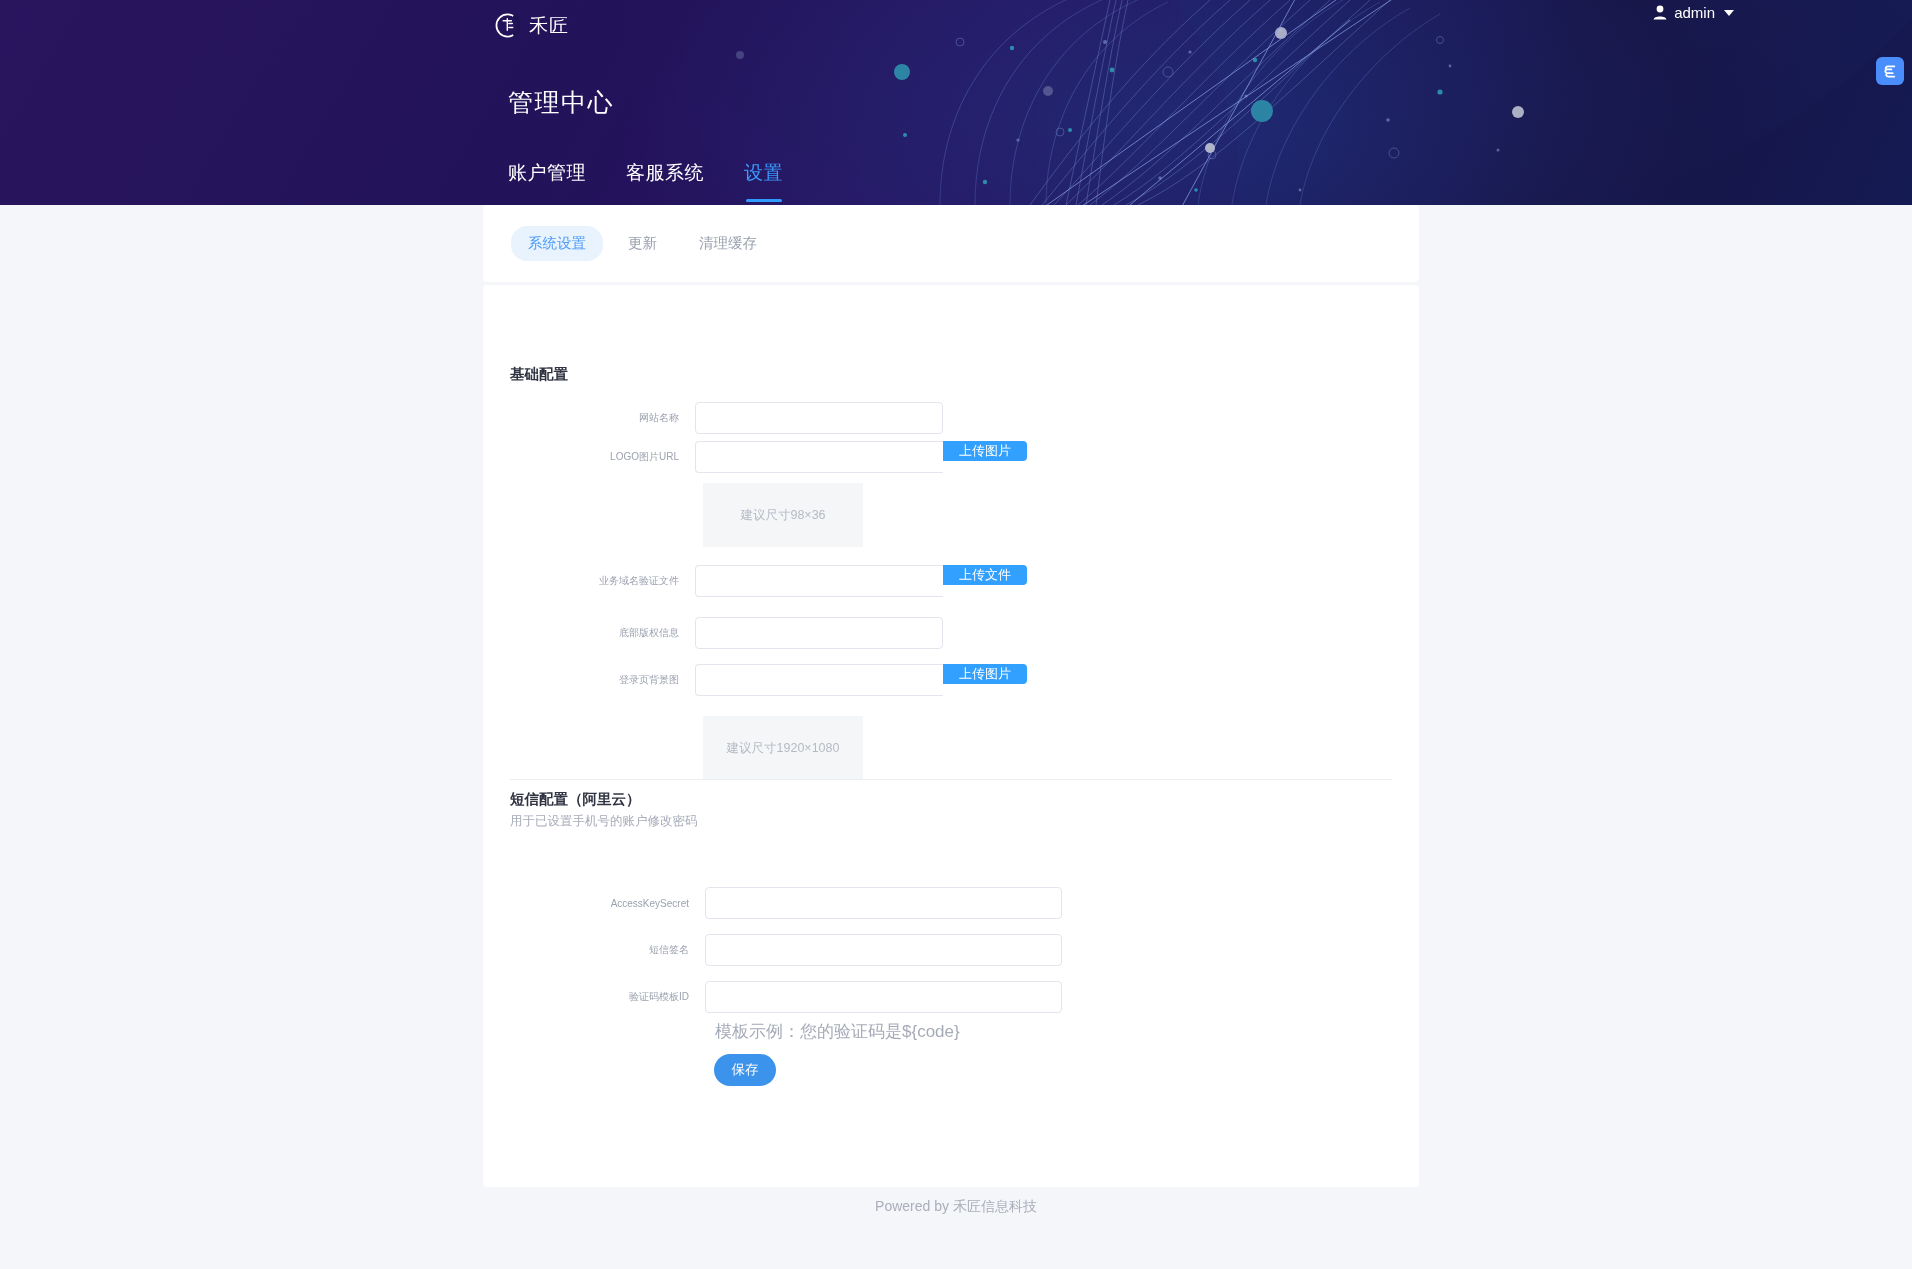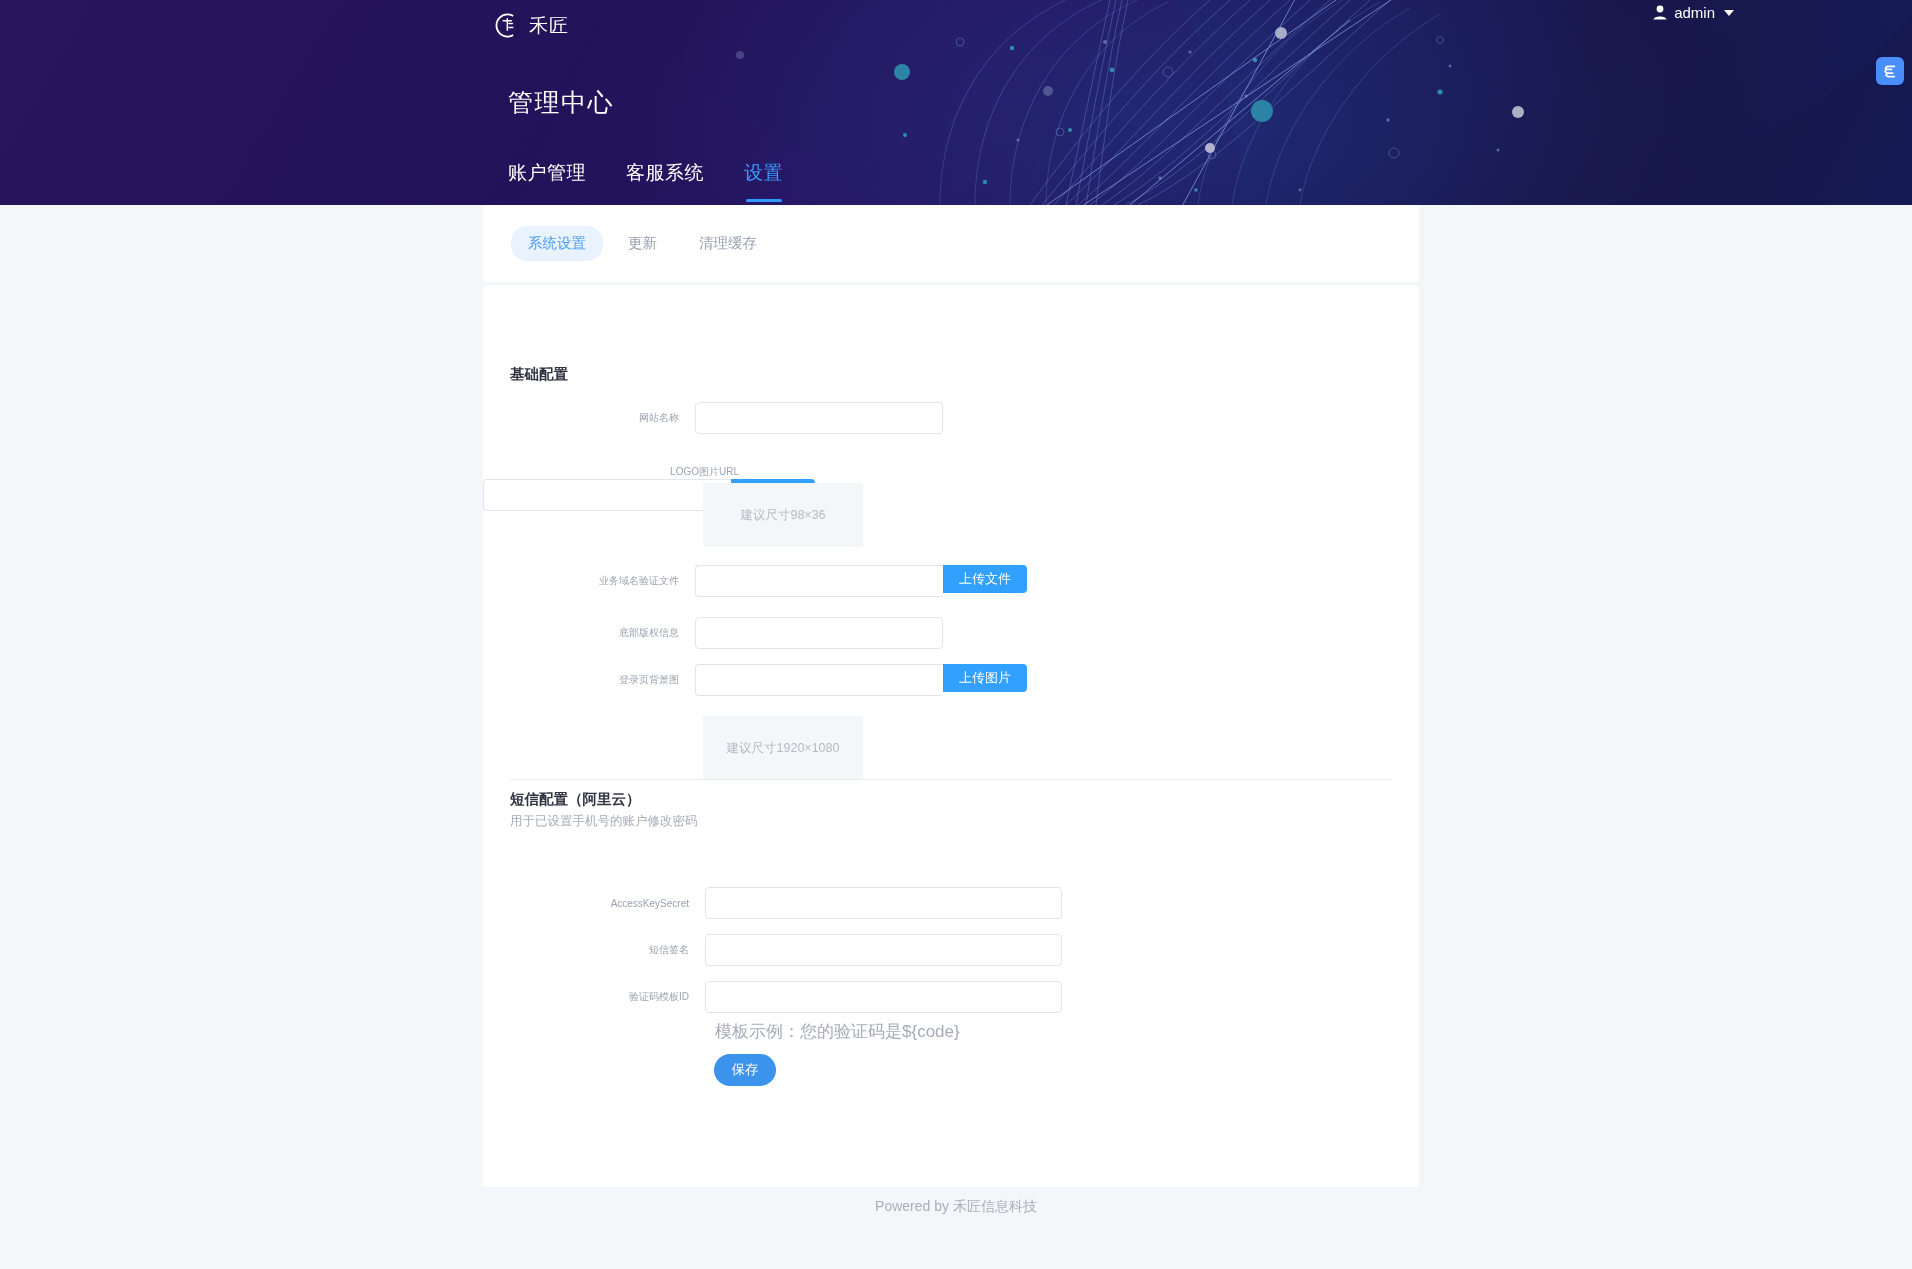--- a/index.html
+++ b/index.html
@@ -138,21 +138,21 @@
   }
   .f-input {
     height: 32px; border: 1px solid #e2e5ec; border-radius: 4px;
     background: #ffffff; outline: none; padding: 0 10px;
     font-size: 13px; color: #444; font-family: inherit;
   }
   .f-input::placeholder { color: #c3c7d0; }
   .input-group { display: flex; align-items: stretch; }
   .input-group .f-input { border-top-right-radius: 0; border-bottom-right-radius: 0; border-right: none; }
   .up-btn {
-    height: 28px; background: #31a0ff; color: #ffffff;
+    height: 20px; background: #31a0ff; color: #ffffff;
     border: none; border-radius: 0 4px 4px 0;
     font-size: 13px; padding: 0 16px; cursor: pointer;
     font-family: inherit; white-space: nowrap;
   }
 
   .preview-box {
     position: absolute;
     background: #f5f6f8;
     display: flex; align-items: center; justify-content: center;
     font-size: 12.5px; color: #b5bac4;
@@ -306,21 +306,21 @@
 
   <div class="content-card">
 
     <div class="section-title" style="top:80px;">基础配置</div>
 
     <div class="form-row" style="top:117px; left:0px;">
       <div class="f-label" style="width:212px;">网站名称</div>
       <input class="f-input" style="width: 248px;" placeholder="">
     </div>
 
-    <div class="form-row" style="top:180px; left:0px;flex-direction:column;">
+    <div class="form-row" style="top:156px; left:0px;">
       <div class="f-label" style="width:212px;">LOGO图片URL</div>
       <div class="input-group">
         <input class="f-input" style="width: 248px;" placeholder="">
         <button class="up-btn">上传图片</button>
       </div>
     </div>
     <div class="preview-box" style="top:198px; left:220px; width:160px; height:64px;">
       <span>建议尺寸98×36</span>
     </div>
 

